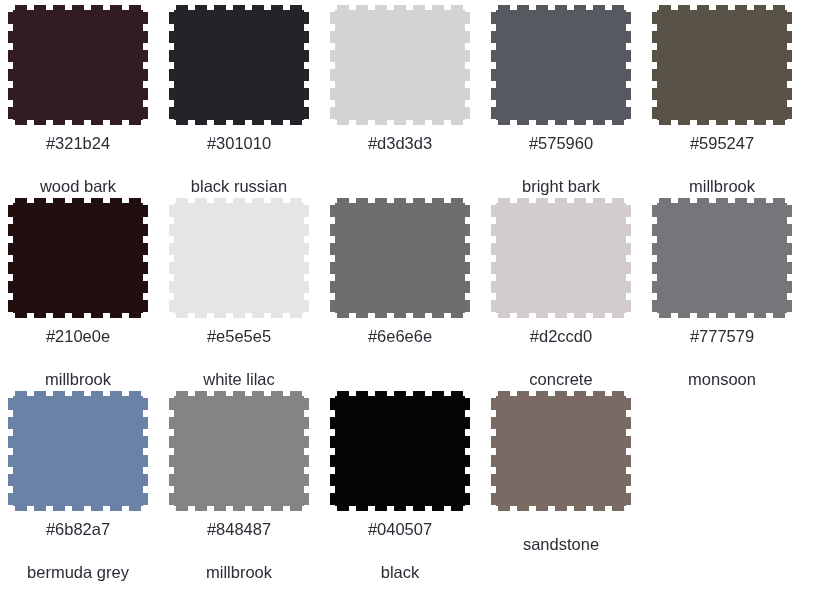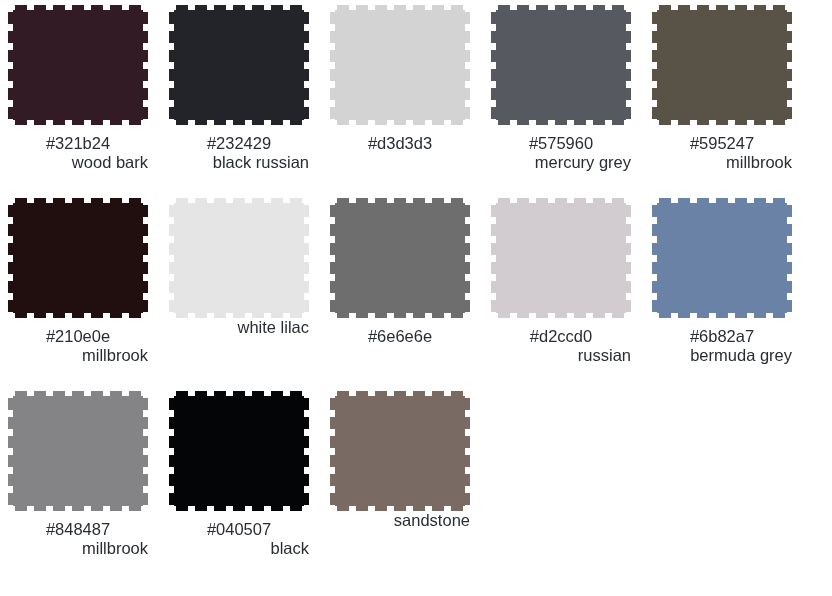--- a/index.html
+++ b/index.html
@@ -91,21 +91,21 @@
   .swatch-name {
     display: block;
     width: 140px;
     text-align: center;
     color: #292d34;
     font-size: 16.5px;
     line-height: 19px;
     white-space: nowrap;
   }
   .swatch-hex { margin-top: 9px; }
-  .swatch-name { margin-top: 0; text-align: right; }
+  .swatch-name { margin-top: 24px; }
 </style>
 </head>
 <body>
 
 <div id="palette-grid">
     <div class="swatch-cell">
       <div class="swatch-chip" style="--swatch-color: #321b24;">
         <div class="chip-fill"></div>
         <div class="notch notch-top"></div>
         <div class="notch notch-bottom"></div>
@@ -124,21 +124,21 @@
         <div class="chip-fill"></div>
         <div class="notch notch-top"></div>
         <div class="notch notch-bottom"></div>
         <div class="notch notch-left"></div>
         <div class="notch notch-right"></div>
         <div class="notch corner corner-tl"></div>
         <div class="notch corner corner-tr"></div>
         <div class="notch corner corner-bl"></div>
         <div class="notch corner corner-br"></div>
       </div>
-      <span class="swatch-hex">#232429</span>
+      <span class="swatch-hex">#301010</span>
       <span class="swatch-name">black russian</span>
     </div>
     <div class="swatch-cell">
       <div class="swatch-chip" style="--swatch-color: #d3d3d3;">
         <div class="chip-fill"></div>
         <div class="notch notch-top"></div>
         <div class="notch notch-bottom"></div>
         <div class="notch notch-left"></div>
         <div class="notch notch-right"></div>
         <div class="notch corner corner-tl"></div>
@@ -154,21 +154,21 @@
         <div class="notch notch-top"></div>
         <div class="notch notch-bottom"></div>
         <div class="notch notch-left"></div>
         <div class="notch notch-right"></div>
         <div class="notch corner corner-tl"></div>
         <div class="notch corner corner-tr"></div>
         <div class="notch corner corner-bl"></div>
         <div class="notch corner corner-br"></div>
       </div>
       <span class="swatch-hex">#575960</span>
-      <span class="swatch-name">mercury grey</span>
+      <span class="swatch-name">bright bark</span>
     </div>
     <div class="swatch-cell">
       <div class="swatch-chip" style="--swatch-color: #595247;">
         <div class="chip-fill"></div>
         <div class="notch notch-top"></div>
         <div class="notch notch-bottom"></div>
         <div class="notch notch-left"></div>
         <div class="notch notch-right"></div>
         <div class="notch corner corner-tl"></div>
         <div class="notch corner corner-tr"></div>
@@ -198,20 +198,21 @@
         <div class="chip-fill"></div>
         <div class="notch notch-top"></div>
         <div class="notch notch-bottom"></div>
         <div class="notch notch-left"></div>
         <div class="notch notch-right"></div>
         <div class="notch corner corner-tl"></div>
         <div class="notch corner corner-tr"></div>
         <div class="notch corner corner-bl"></div>
         <div class="notch corner corner-br"></div>
       </div>
+      <span class="swatch-hex">#e5e5e5</span>
       <span class="swatch-name">white lilac</span>
     </div>
     <div class="swatch-cell">
       <div class="swatch-chip" style="--swatch-color: #6e6e6e;">
         <div class="chip-fill"></div>
         <div class="notch notch-top"></div>
         <div class="notch notch-bottom"></div>
         <div class="notch notch-left"></div>
         <div class="notch notch-right"></div>
         <div class="notch corner corner-tl"></div>
@@ -227,21 +228,36 @@
         <div class="notch notch-top"></div>
         <div class="notch notch-bottom"></div>
         <div class="notch notch-left"></div>
         <div class="notch notch-right"></div>
         <div class="notch corner corner-tl"></div>
         <div class="notch corner corner-tr"></div>
         <div class="notch corner corner-bl"></div>
         <div class="notch corner corner-br"></div>
       </div>
       <span class="swatch-hex">#d2ccd0</span>
-      <span class="swatch-name">russian</span>
+      <span class="swatch-name">concrete</span>
+    </div>
+    <div class="swatch-cell">
+      <div class="swatch-chip" style="--swatch-color: #777579;">
+        <div class="chip-fill"></div>
+        <div class="notch notch-top"></div>
+        <div class="notch notch-bottom"></div>
+        <div class="notch notch-left"></div>
+        <div class="notch notch-right"></div>
+        <div class="notch corner corner-tl"></div>
+        <div class="notch corner corner-tr"></div>
+        <div class="notch corner corner-bl"></div>
+        <div class="notch corner corner-br"></div>
+      </div>
+      <span class="swatch-hex">#777579</span>
+      <span class="swatch-name">monsoon</span>
     </div>
     <div class="swatch-cell">
       <div class="swatch-chip" style="--swatch-color: #6b82a7;">
         <div class="chip-fill"></div>
         <div class="notch notch-top"></div>
         <div class="notch notch-bottom"></div>
         <div class="notch notch-left"></div>
         <div class="notch notch-right"></div>
         <div class="notch corner corner-tl"></div>
         <div class="notch corner corner-tr"></div>

